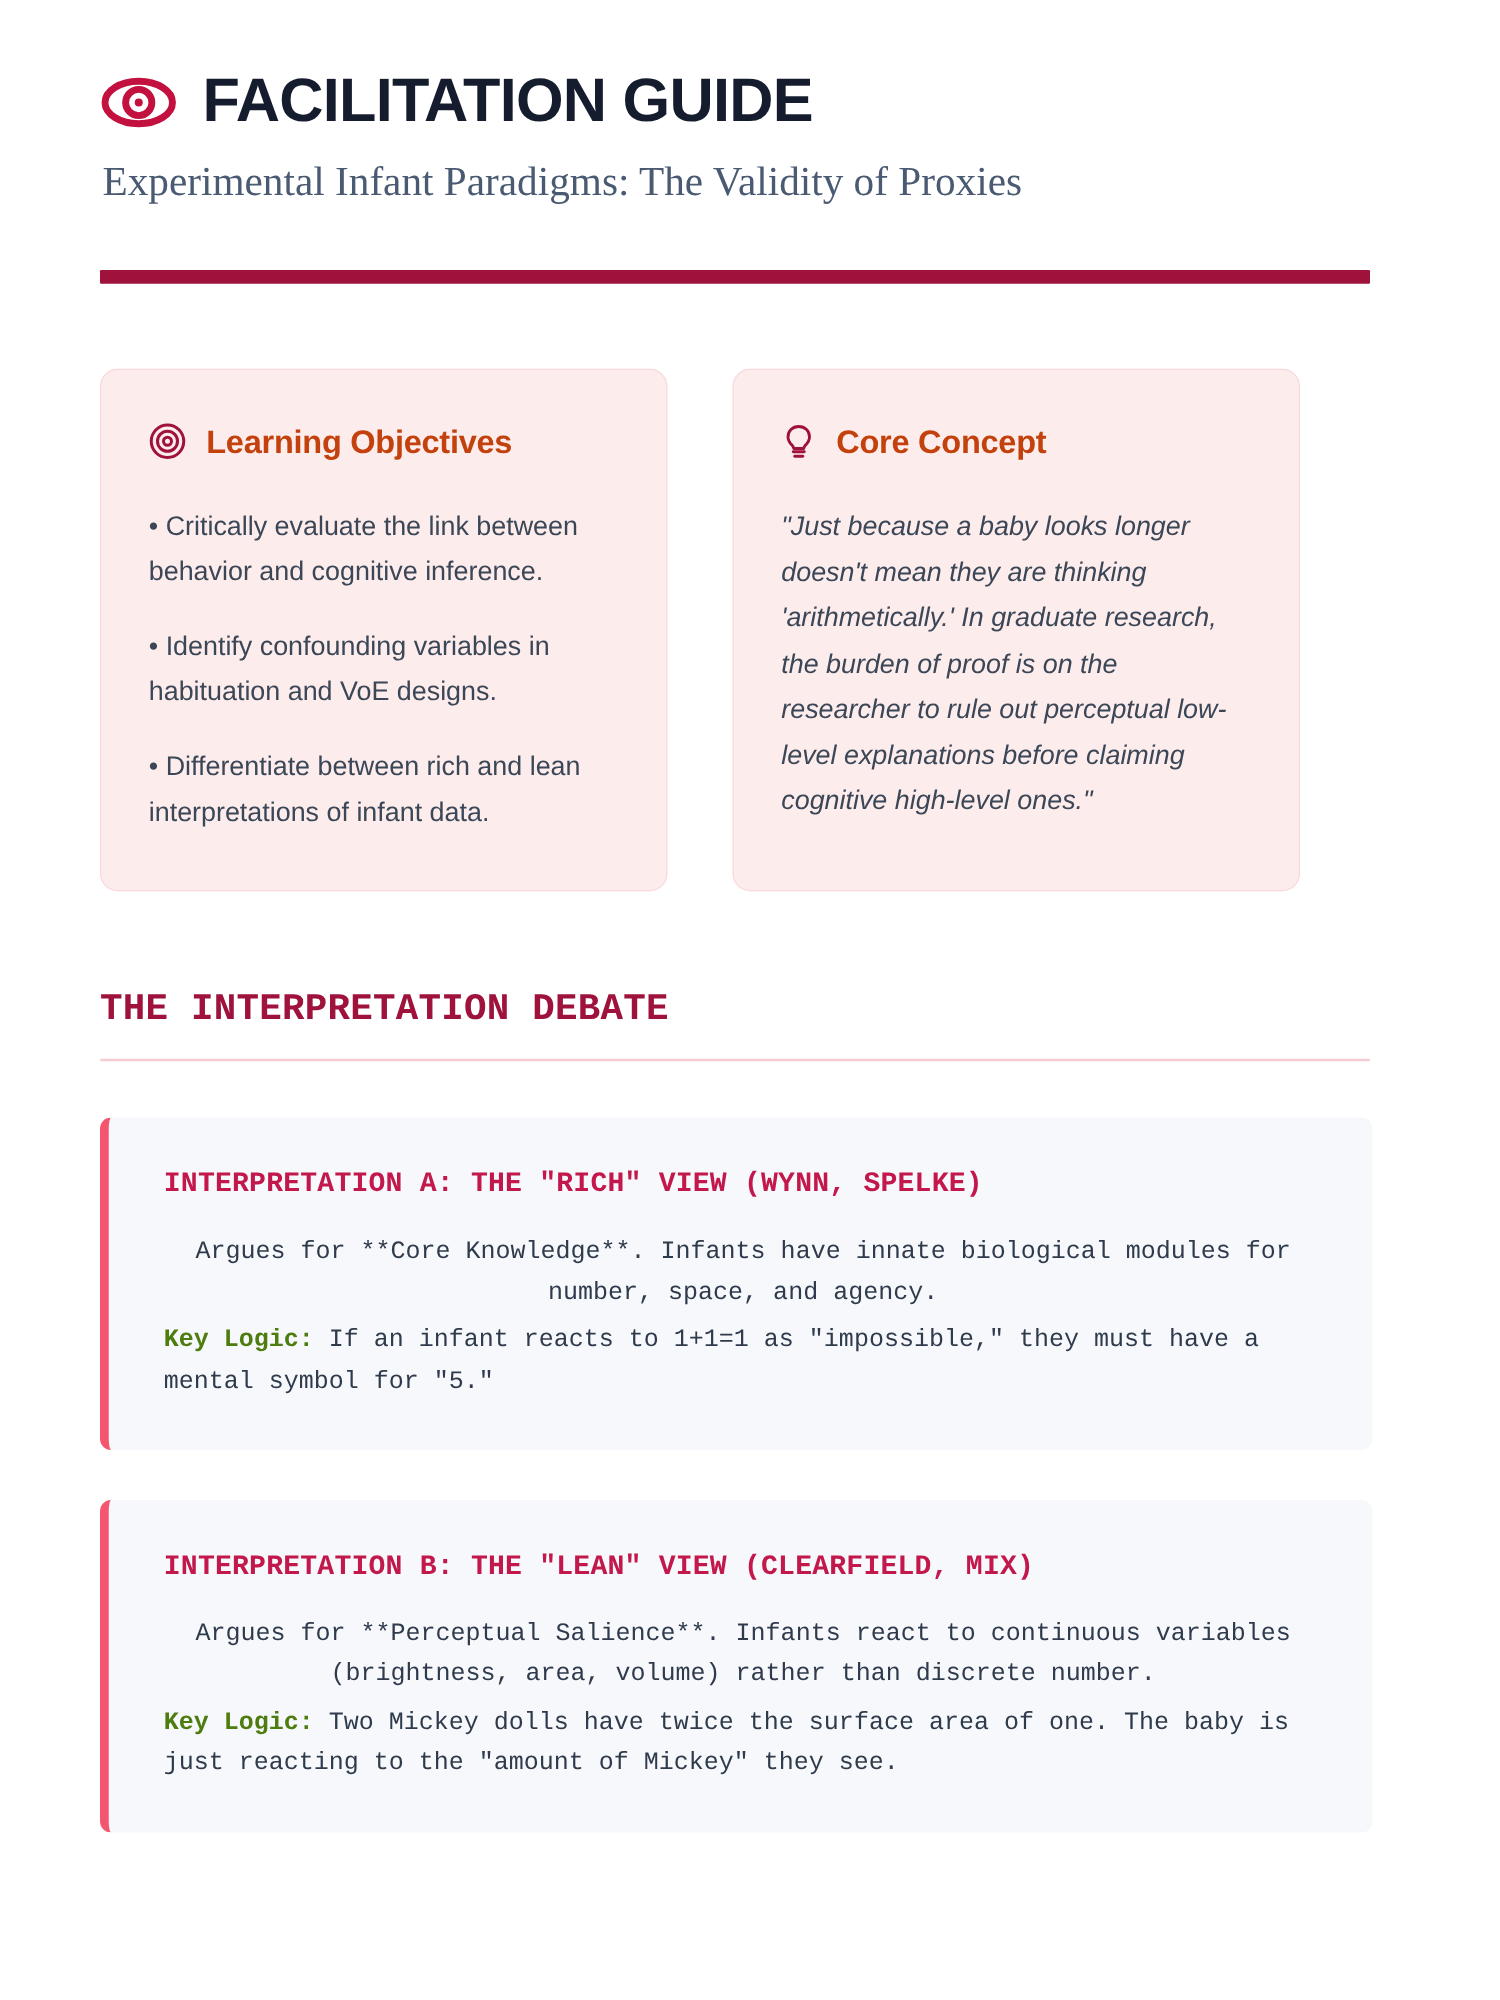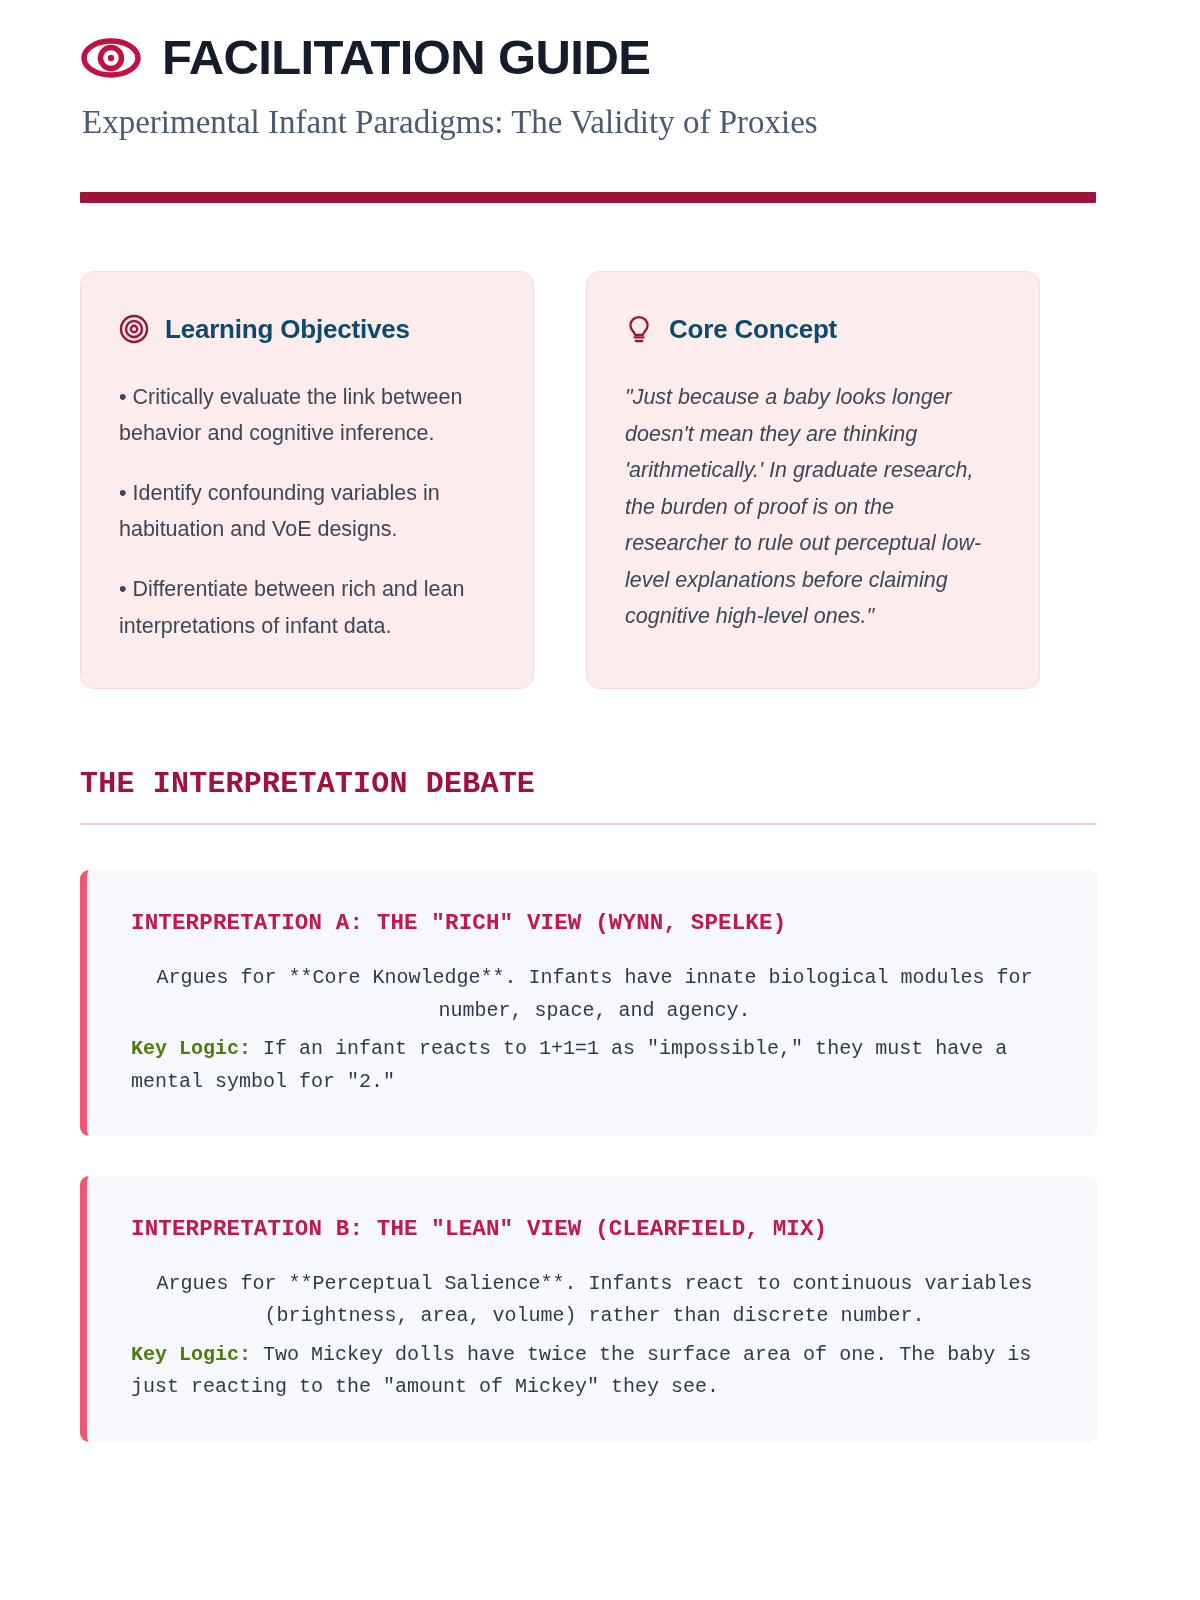--- a/index.html
+++ b/index.html
@@ -10,21 +10,21 @@
     height: 1600px;
     background: #ffffff;
     font-family: "Liberation Sans", sans-serif;
     color: #2d3a4a;
     overflow: hidden;
   }
 
   .page {
     width: 1140px;
     height: 1600px;
-    padding: 32px 100px 0 80px;
+    padding: 56px 100px 0 80px;
     position: relative;
   }
 
   
   .doc-header { width: 1020px; }
 
   .title-row {
     display: flex;
     align-items: center;
     gap: 20px;
@@ -73,21 +73,21 @@
   }
   .card-head {
     display: flex;
     align-items: center;
     gap: 16px;
     margin-bottom: 34px;
   }
   .card-head-title {
     font-size: 26px;
     font-weight: 700;
-    color: #0c4a6e;
+    color: #c2410c;
     letter-spacing: -0.2px;
   }
   .card-icon { flex: 0 0 auto; display: block; }
 
   .objective {
     font-size: 21.5px;
     line-height: 1.68;
     color: #3b4757;
     margin: 0 0 24px 0;
   }
@@ -217,21 +217,21 @@
 
   </div>
 
   <div class="section">
     <h2 class="section-title">THE INTERPRETATION DEBATE</h2>
     <div class="section-rule"></div>
 
     <div class="panel">
       <h3 class="panel-title">INTERPRETATION A: THE "RICH" VIEW (WYNN, SPELKE)</h3>
       <p class="panel-body">Argues for **Core Knowledge**. Infants have innate biological modules for number, space, and agency.</p>
-      <p class="panel-logic"><span class="logic-label">Key Logic:</span><span> If an infant reacts to 1+1=1 as "impossible," they must have a mental symbol for "2."</span></p>
+      <p class="panel-logic"><span class="logic-label">Key Logic:</span><span> If an infant reacts to 1+1=1 as "impossible," they must have a mental symbol for "5."</span></p>
     </div>
 
     <div class="panel">
       <h3 class="panel-title">INTERPRETATION B: THE "LEAN" VIEW (CLEARFIELD, MIX)</h3>
       <p class="panel-body">Argues for **Perceptual Salience**. Infants react to continuous variables (brightness, area, volume) rather than discrete number.</p>
       <p class="panel-logic"><span class="logic-label">Key Logic:</span><span> Two Mickey dolls have twice the surface area of one. The baby is just reacting to the "amount of Mickey" they see.</span></p>
     </div>
   </div>
 
   <div class="section-clipped">

